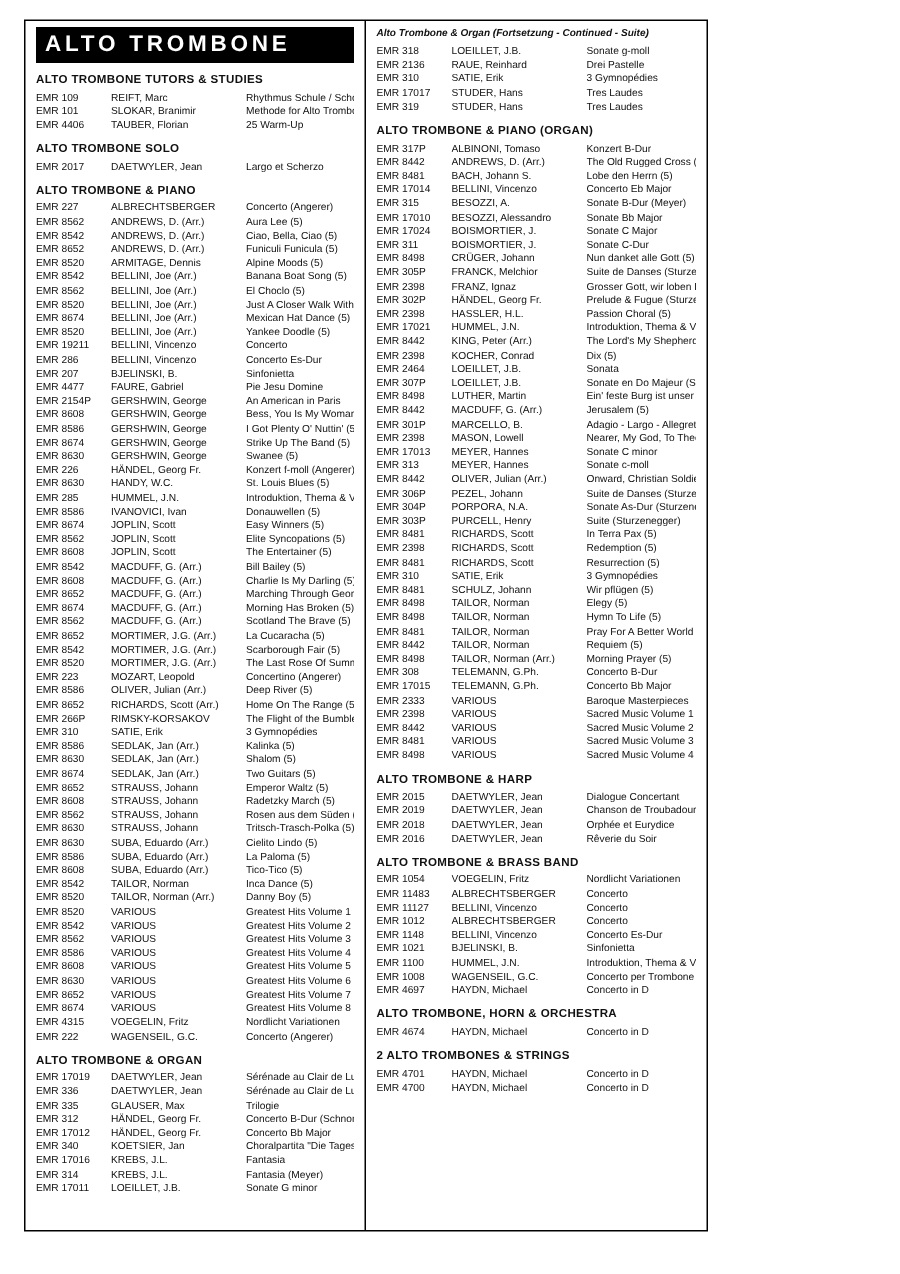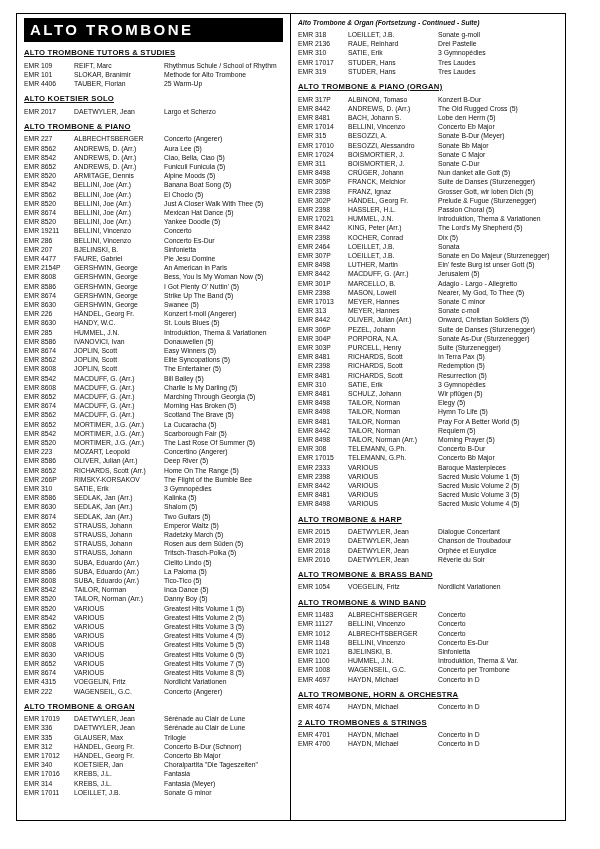--- a/index.html
+++ b/index.html
@@ -12,21 +12,21 @@
     height: 849px;
     position: relative;
     font-family: "Liberation Sans", sans-serif;
     color: #111;
     overflow: hidden;
   }
   .frame {
     position: absolute;
     left: 16px;
     top: 13px;
-    width: 550px;
+    width: 456px;
     height: 808px;
     border: 1.5px solid #000;
     display: flex;
     box-sizing: border-box;
     background: #fff;
   }
   .col {
     flex: 1 1 50%;
     padding: 3px 7px 4px 7px;
     box-sizing: border-box;
@@ -42,21 +42,20 @@
     padding: 3px 6px 4px 6px;
     margin: 1px 0 5px 0;
   }
   .section-heading {
     font-weight: bold;
     font-size: 7.7px;
     letter-spacing: 0.25px;
     margin: 6px 0 3.5px 0;
     line-height: 9px;
     white-space: nowrap;
-    text-decoration: underline;
   }
   .continuation-note {
     font-weight: bold;
     font-style: italic;
     font-size: 6.7px;
     margin: 2px 0 2.5px 0;
     line-height: 8.5px;
     white-space: nowrap;
   }
   .row {
@@ -84,21 +83,21 @@
       <div class="row">
         <span>EMR 101</span>
         <span>SLOKAR, Branimir</span>
         <span>Methode for Alto Trombone</span>
       </div>
       <div class="row">
         <span>EMR 4406</span>
         <span>TAUBER, Florian</span>
         <span>25 Warm-Up</span>
       </div>
-      <div class="section-heading">ALTO KOETSIER SOLO</div>
+      <div class="section-heading">ALTO TROMBONE SOLO</div>
       <div class="row">
         <span>EMR 2017</span>
         <span>DAETWYLER, Jean</span>
         <span>Largo et Scherzo</span>
       </div>
       <div class="section-heading">ALTO TROMBONE &amp; PIANO</div>
       <div class="row">
         <span>EMR 227</span>
         <span>ALBRECHTSBERGER</span>
         <span>Concerto (Angerer)</span>
@@ -723,21 +722,20 @@
         <span>EMR 2016</span>
         <span>DAETWYLER, Jean</span>
         <span>Rêverie du Soir</span>
       </div>
       <div class="section-heading">ALTO TROMBONE &amp; BRASS BAND</div>
       <div class="row">
         <span>EMR 1054</span>
         <span>VOEGELIN, Fritz</span>
         <span>Nordlicht Variationen</span>
       </div>
-      <div class="section-heading">ALTO TROMBONE &amp; WIND BAND</div>
       <div class="row">
         <span>EMR 11483</span>
         <span>ALBRECHTSBERGER</span>
         <span>Concerto</span>
       </div>
       <div class="row">
         <span>EMR 11127</span>
         <span>BELLINI, Vincenzo</span>
         <span>Concerto</span>
       </div>

